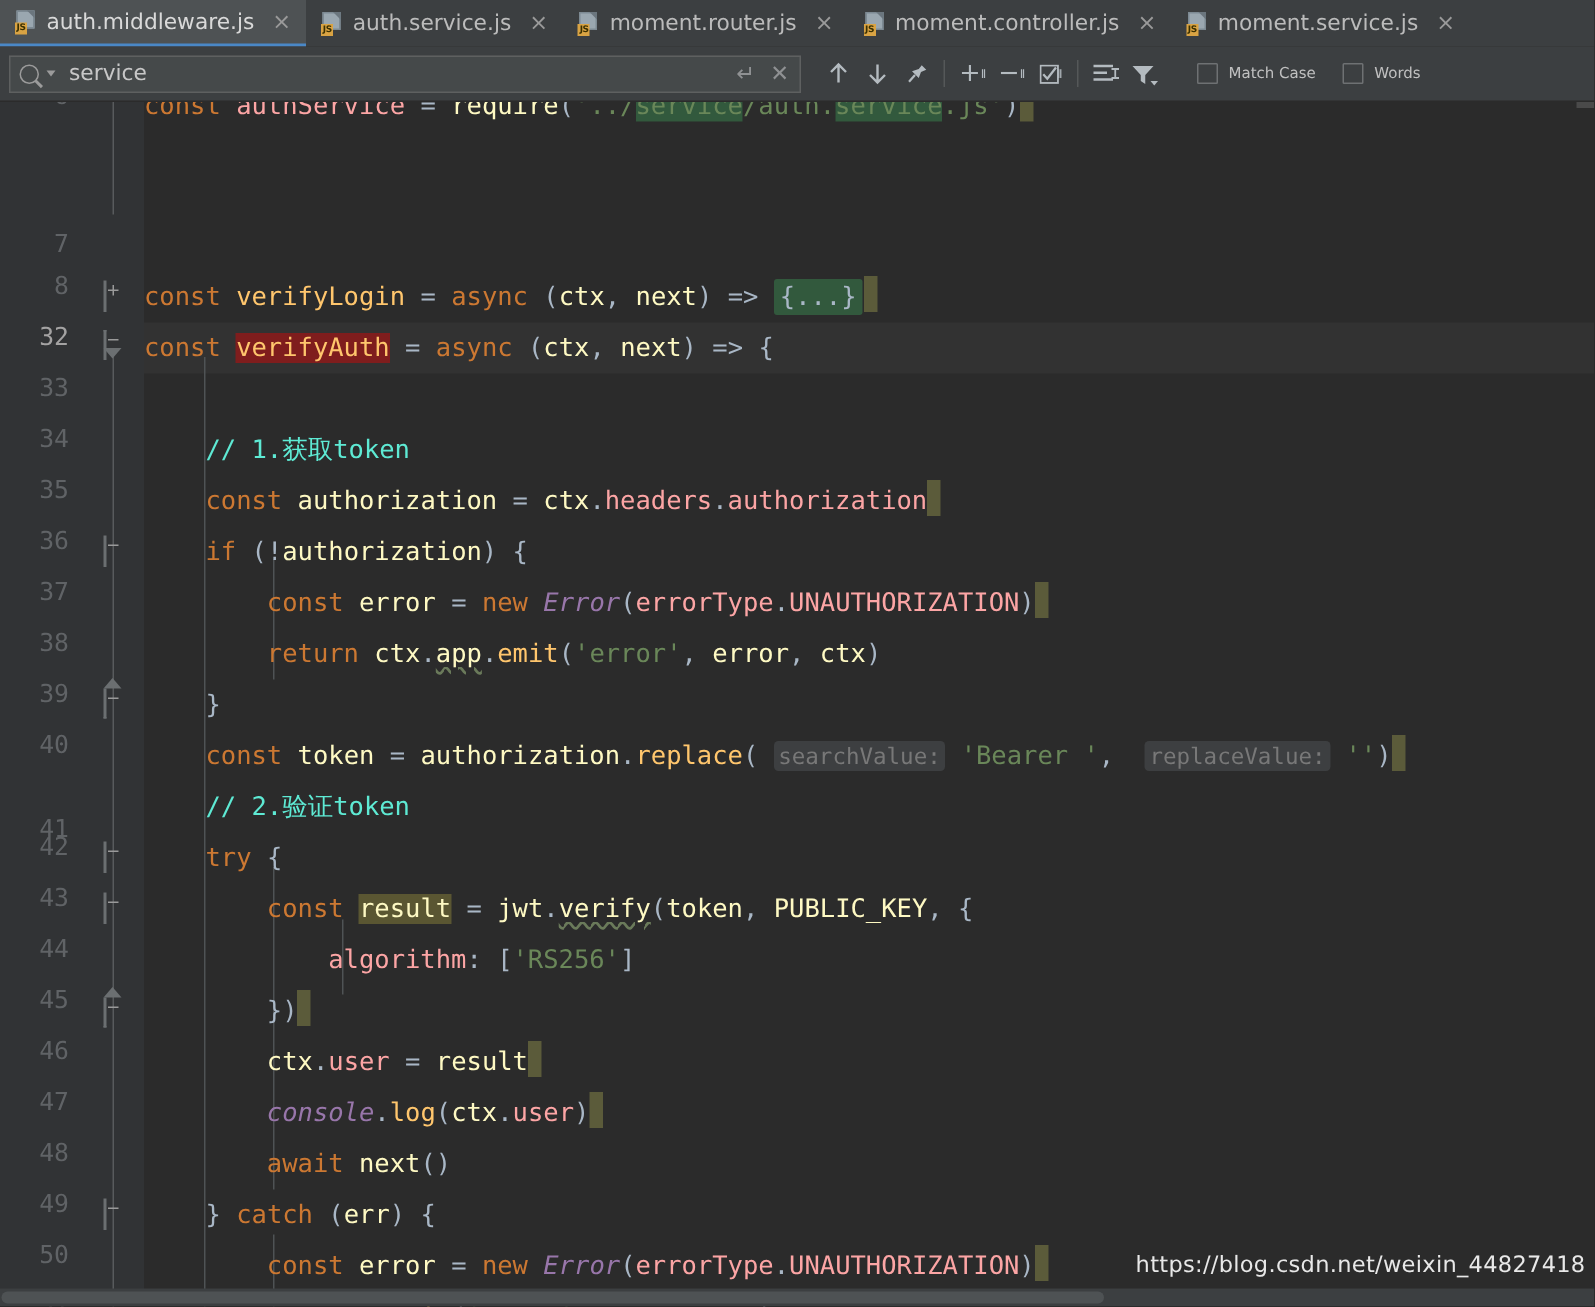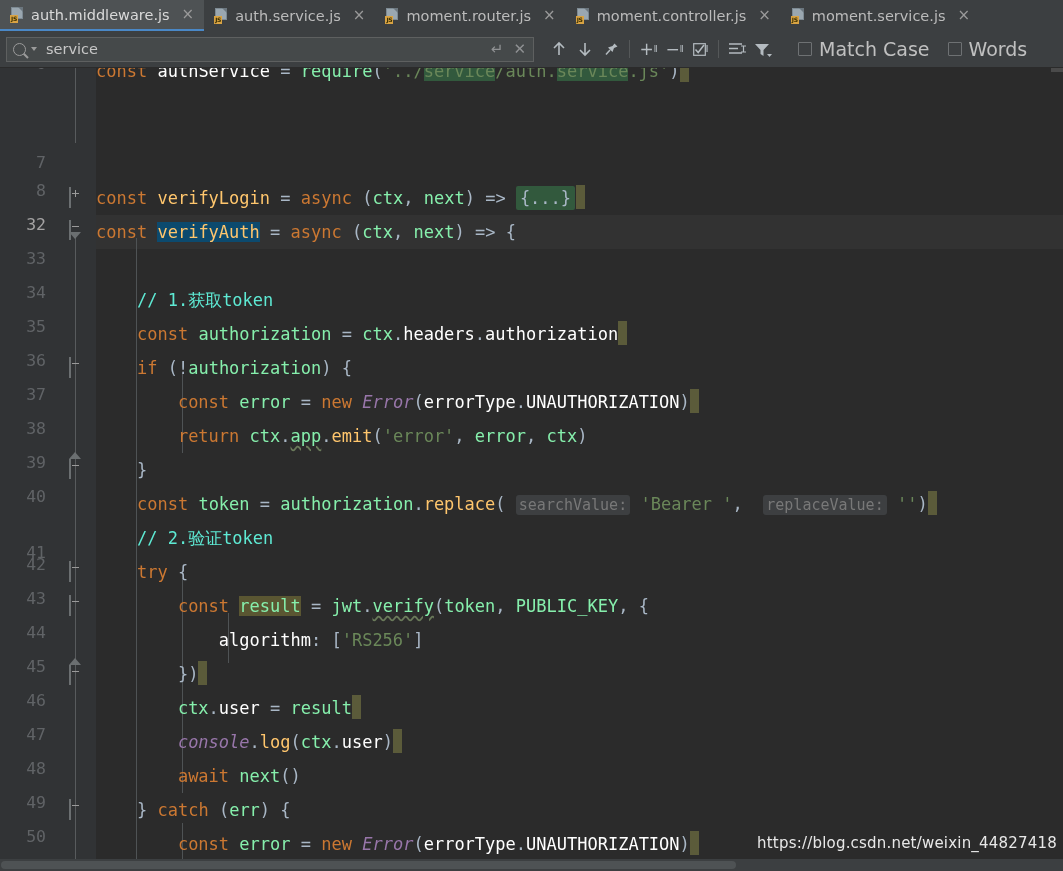--- a/index.html
+++ b/index.html
@@ -149,21 +149,21 @@
     margin: 0 5px;
     flex: 0 0 auto;
   }
   .sub { font-size: 8px; vertical-align: -2px; letter-spacing: -1px; }
   .chk-wrap {
     display: flex;
     align-items: center;
     gap: 7px;
     margin-left: 10px;
     color: #c0c0c0;
-    font-size: 19px;
+    font-size: 10px;
     cursor: pointer;
     flex: 0 0 auto;
     font-family: "DejaVu Sans", sans-serif;
   }
   .chk {
     width: 14px; height: 14px;
     border: 1px solid #6e7173;
     background: #3c3f41;
     border-radius: 1px;
     flex: 0 0 auto;
@@ -282,30 +282,30 @@
   .cur-row {
     position: absolute;
     left: 96px; right: 0;
     height: 34px;
     background: #323232;
   }
 
   
   .kw   { color: #cc7832; }
   .fn   { color: #ffc66d; }
-  .id   { color: #86efac; }
-  .fld  { color: #ffffff; }
+  .id   { color: #fef9c3; }
+  .fld  { color: #fca5a5; }
   .str  { color: #6a8759; }
   .cmt  { color: #5eead4; }
   .err  { color: #9876aa; font-style: italic; }
   .con  { color: #9876aa; font-style: italic; }
   .op   { color: #a9b7c6; }
 
   .hl-search { background: #32593d; }
-  .hl-ident  { background: #0c4a6e; margin-top: 48px; }
+  .hl-ident  { background: #7f1d1d; margin-top: 48px; }
   .hl-usage  { background: #5a5632; }
 
   .hint {
     background: #3d3f41;
     color: #787878;
     border-radius: 3px;
     padding: 1px 3px;
     font-size: 15px;
   }
   .caretbar {

